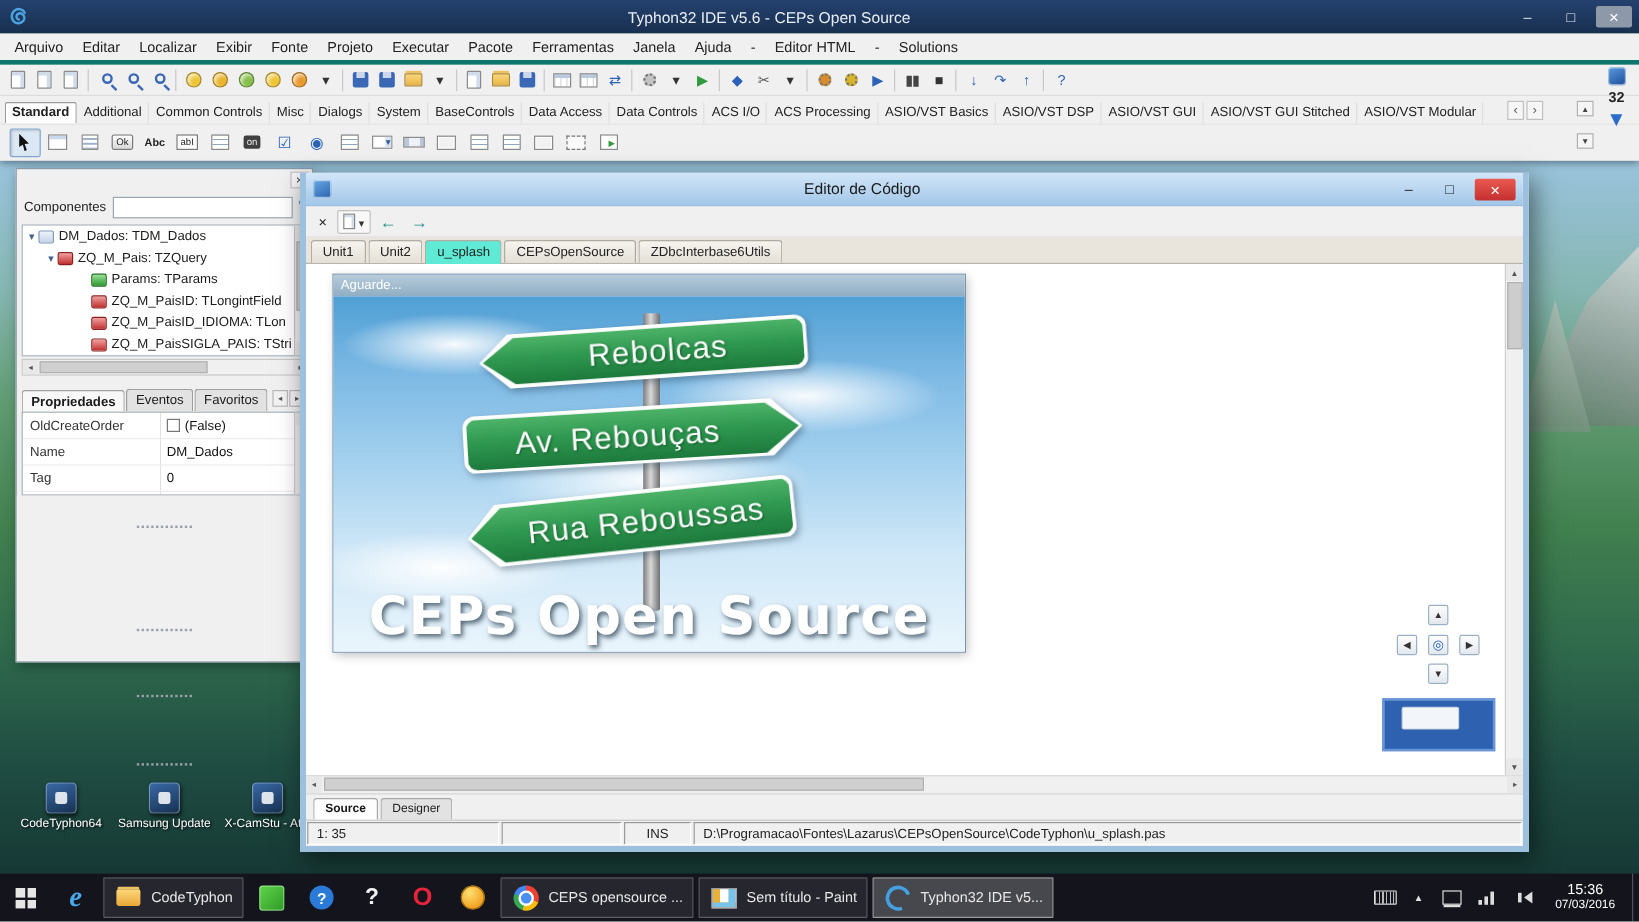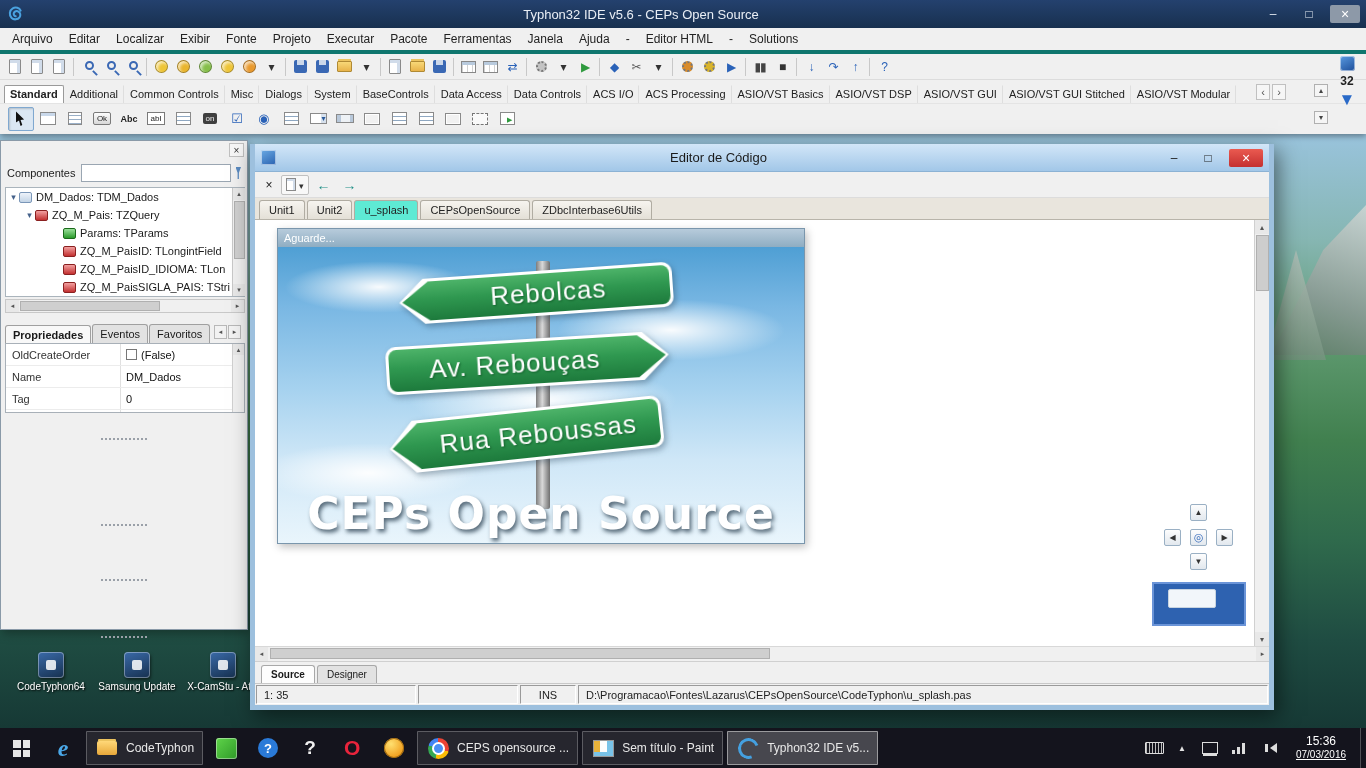--- a/index.html
+++ b/index.html
@@ -80,21 +80,21 @@
   .bit-widget { position:absolute; right:4px; top:56px; width:30px; display:flex; flex-direction:column; align-items:center; gap:3px; }
   .bit-cube { width:15px; height:15px; border-radius:3px; background:linear-gradient(150deg,#5a9ae0,#1d4e9a); box-shadow:inset 0 0 0 1px rgba(255,255,255,.5); }
   .bit-label { font-size:12px; font-weight:bold; color:#222; }
   .bit-arrow { color:#2a6ac8; font-size:17px; line-height:1; }
   .bit-arrow::before { content:"▼"; }
   .spin-col { position:absolute; right:38px; top:84px; display:flex; flex-direction:column; gap:14px; }
   .spin { width:14px; height:13px; border:1px solid #b0b0b0; background:#f5f5f5; display:grid; place-items:center; font-size:8px; color:#444; }
   .spin.up::before{content:"▴";} .spin.down::before{content:"▾";}
 
   
-  .oi-window { position:absolute; left:0; top:140px; width:248px; height:490px; background:#f0f0f0; border:1px solid #8a9aa8; box-shadow:2px 3px 10px rgba(0,0,0,.35); z-index:5; }
+  .oi-window { position:absolute; left:13px; top:140px; width:248px; height:412px; background:#f0f0f0; border:1px solid #8a9aa8; box-shadow:2px 3px 10px rgba(0,0,0,.35); z-index:5; }
   .oi-close { position:absolute; right:3px; top:2px; width:15px; height:14px; display:grid; place-items:center; font-size:10px; color:#333; border:1px solid #c0c0c0; background:#f6f6f6; }
   .oi-close::before { content:"×"; }
   .oi-comp-row { position:absolute; left:0; top:19px; width:100%; height:26px; display:flex; align-items:center; padding:0 6px; gap:5px; }
   .oi-comp-label { font-size:11px; color:#222; }
   .oi-filter-input { flex:1; height:18px; border:1px solid #9aa6b2; background:#fff; font-size:11px; padding:0 3px; }
   .funnel { width:12px; height:12px; background:#5a8ac0; clip-path:polygon(0 0,100% 0,62% 48%,62% 100%,38% 100%,38% 48%); }
   .oi-tree { position:absolute; left:4px; top:46px; width:240px; height:110px; background:#fff; border:1px solid #aab4bc; overflow:hidden; }
   .tree-row { display:flex; align-items:center; height:18px; font-size:11px; color:#1a1a1a; white-space:nowrap; }
   .tw { display:inline-block; height:1px; }
   .exp { width:11px; font-size:9px; color:#44618a; text-align:center; flex:0 0 auto; }
@@ -228,21 +228,21 @@
   .tray-ico { width:24px; height:40px; display:grid; place-items:center; color:#e4e4e4; }
   .tray-ico.kbd::before { content:""; width:17px; height:10px; border:1px solid #ddd; border-radius:1px; background:repeating-linear-gradient(90deg,#bbb 0 1px,transparent 1px 3px); }
   .tray-ico.up::before { content:"▲"; font-size:8px; }
   .tray-ico.pc::before { content:""; width:14px; height:10px; border:1px solid #ddd; box-shadow:0 3px 0 -1px #ddd; }
   .tray-ico.net::before { content:""; width:13px; height:11px;
     background:linear-gradient(#ddd,#ddd) 0 100%/3px 4px no-repeat, linear-gradient(#ddd,#ddd) 5px 100%/3px 7px no-repeat, linear-gradient(#ddd,#ddd) 10px 100%/3px 11px no-repeat; }
   .tray-ico.vol { flex-direction:row; display:flex; align-items:center; justify-content:center; }
   .tray-ico.vol::before { content:""; width:0; height:0; border:5px solid transparent; border-right:7px solid #ddd; }
   .tray-ico.vol::after { content:""; width:3px; height:8px; background:#ddd; margin-left:-12px; }
   .clock { width:78px; display:flex; flex-direction:column; align-items:center; justify-content:center; color:#fff; line-height:1.25; }
-  .clock .t { font-size:12px; } .clock .d { font-size:10px;text-decoration:underline; }
+  .clock .t { font-size:12px; } .clock .d { font-size:10px; }
   .show-desktop { width:6px; border-left:1px solid rgba(255,255,255,.25); }
 </style>
 </head>
 <body>
 
 <div class="desktop-bg">
   <div class="mountain"></div>
   <div class="mountain2"></div>
 </div>
 

